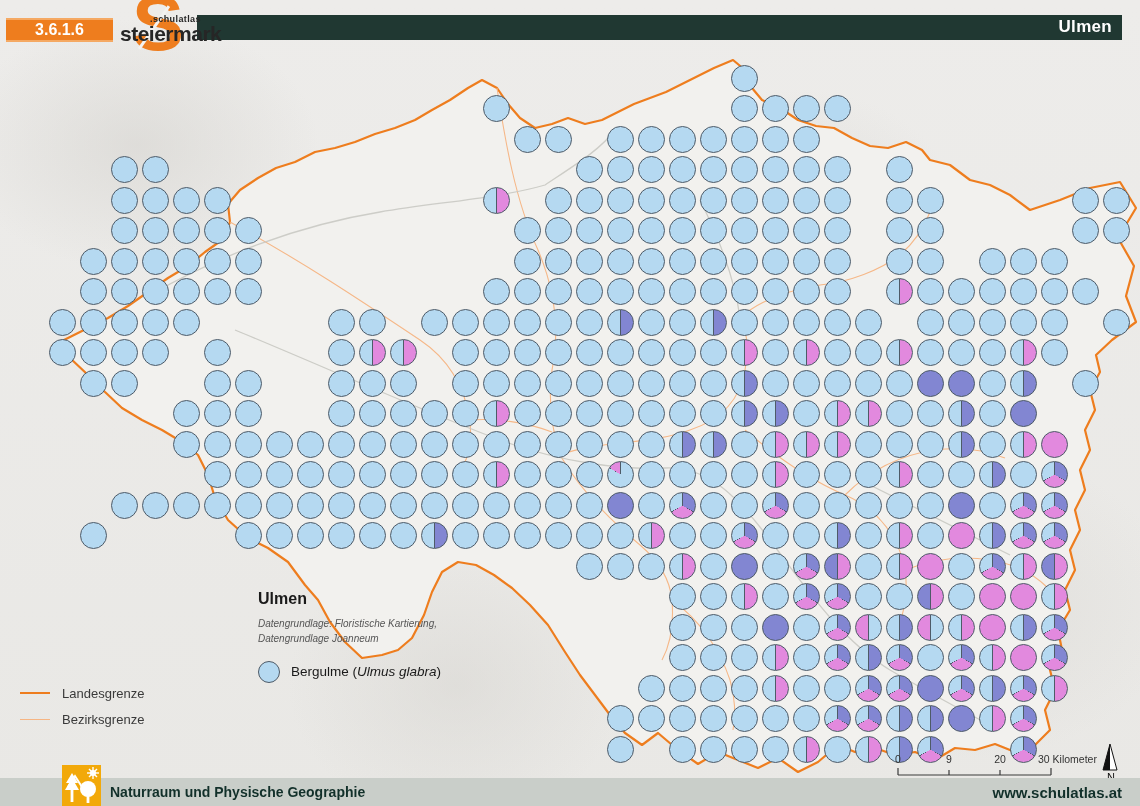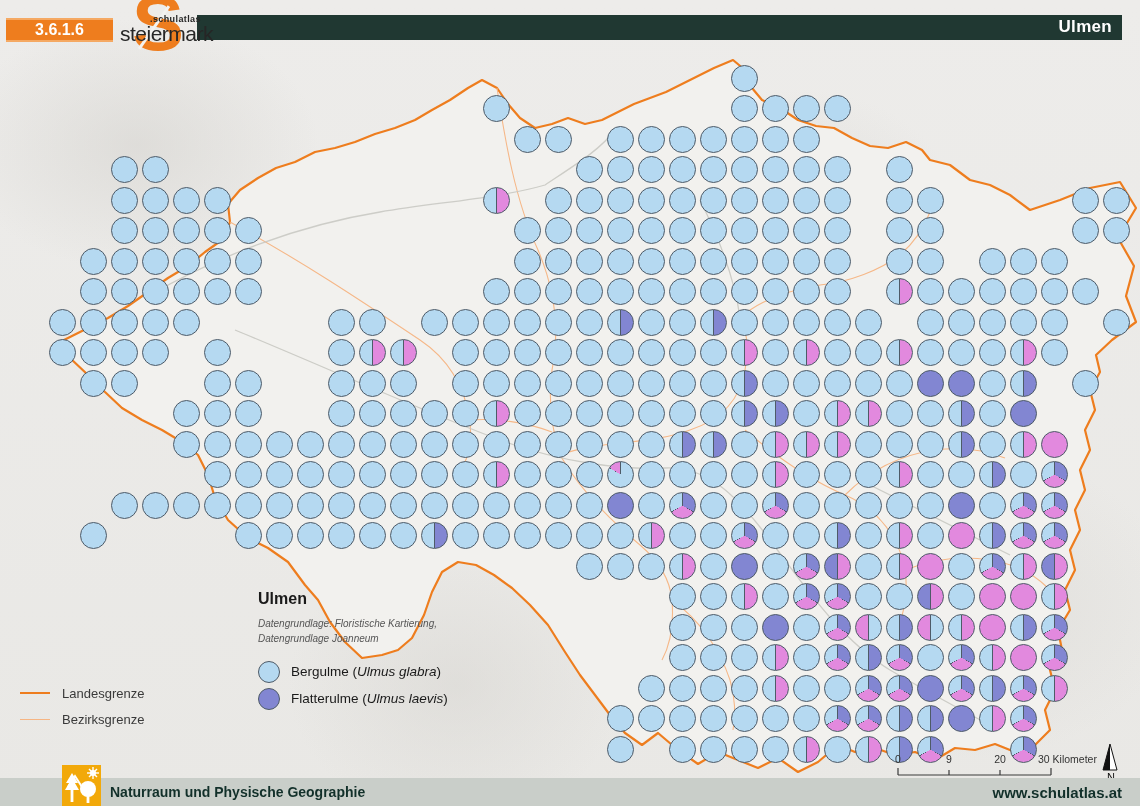--- a/index.html
+++ b/index.html
@@ -17,21 +17,21 @@
   
   .header-bar{position:absolute;left:197px;right:18px;top:15px;height:25px;background:var(--header);}
   .header-title{position:absolute;right:28px;top:17px;color:#fff;font-size:17px;font-weight:bold;letter-spacing:.3px;}
   .badge{position:absolute;left:6px;top:18px;width:107px;height:24px;background:var(--accent);
          color:#fff;font-size:16px;font-weight:bold;display:flex;align-items:center;justify-content:center;
          border-top:2px solid #f5a963;border-bottom:2px solid #f5a963;}
   .logo{position:absolute;left:118px;top:0;width:92px;height:58px;}
   .logo-s{position:absolute;left:14px;top:-16px;font-size:78px;font-weight:bold;color:var(--accent);line-height:1;}
   .logo-slash{position:absolute;left:10px;top:26px;width:52px;height:3px;background:#f3f2f0;transform:rotate(-55deg);}
   .logo-top{position:absolute;left:32px;top:14px;font-size:9px;font-weight:bold;color:#262626;letter-spacing:.4px;}
-  .logo-bottom{position:absolute;left:2px;top:22px;font-size:21px;font-weight:normal;color:#262626;letter-spacing:-.5px;}
+  .logo-bottom{position:absolute;left:2px;top:22px;font-size:21px;font-weight:bold;color:#262626;letter-spacing:-.5px;}
   
   .map-svg{position:absolute;left:0;top:0;z-index:1;}
   .pies{position:absolute;left:0;top:0;width:100%;height:100%;z-index:2;}
   .pie{position:absolute;border-radius:50%;border:1.5px solid #4e5b68;width:27px;height:27px;}
   
   .map-legend{position:absolute;left:258px;top:590px;z-index:3;}
   .ml-title{font-size:16px;font-weight:bold;color:#1a1a1a;}
   .ml-src{font-size:10px;font-style:italic;color:#555;line-height:1.45;margin-top:9px;}
   .ml-items{margin-top:12px;}
   .ml-item{display:flex;align-items:center;height:27px;}
@@ -526,24 +526,20 @@
     <div class="ml-title">Ulmen</div>
     <div class="ml-src">
       <div>Datengrundlage: Floristische Kartierung,</div>
       <div>Datengrundlage Joanneum</div>
     </div>
     <div class="ml-items" id="ml-items">
         <div class="ml-item">
           <div class="ml-swatch" style="background: rgb(181, 217, 241);"></div>
           <div class="ml-label"><span>Bergulme</span><span class="latin">Ulmus glabra</span></div>
         </div>
-        <div class="ml-item">
-          <div class="ml-swatch" style="background: rgb(130, 134, 210);"></div>
-          <div class="ml-label"><span>Flatterulme</span><span class="latin">Ulmus laevis</span></div>
-        </div>
       </div>
   </div>
 
   <div class="b-legend">
     <div class="b-row">
       <div class="b-line" id="b-line-0" style="border-top: 2.5px solid rgb(238, 125, 30);"></div>
       <div class="b-label">Landesgrenze</div>
     </div>
     <div class="b-row">
       <div class="b-line" id="b-line-1" style="border-top: 1.5px solid rgb(246, 181, 131);"></div>

